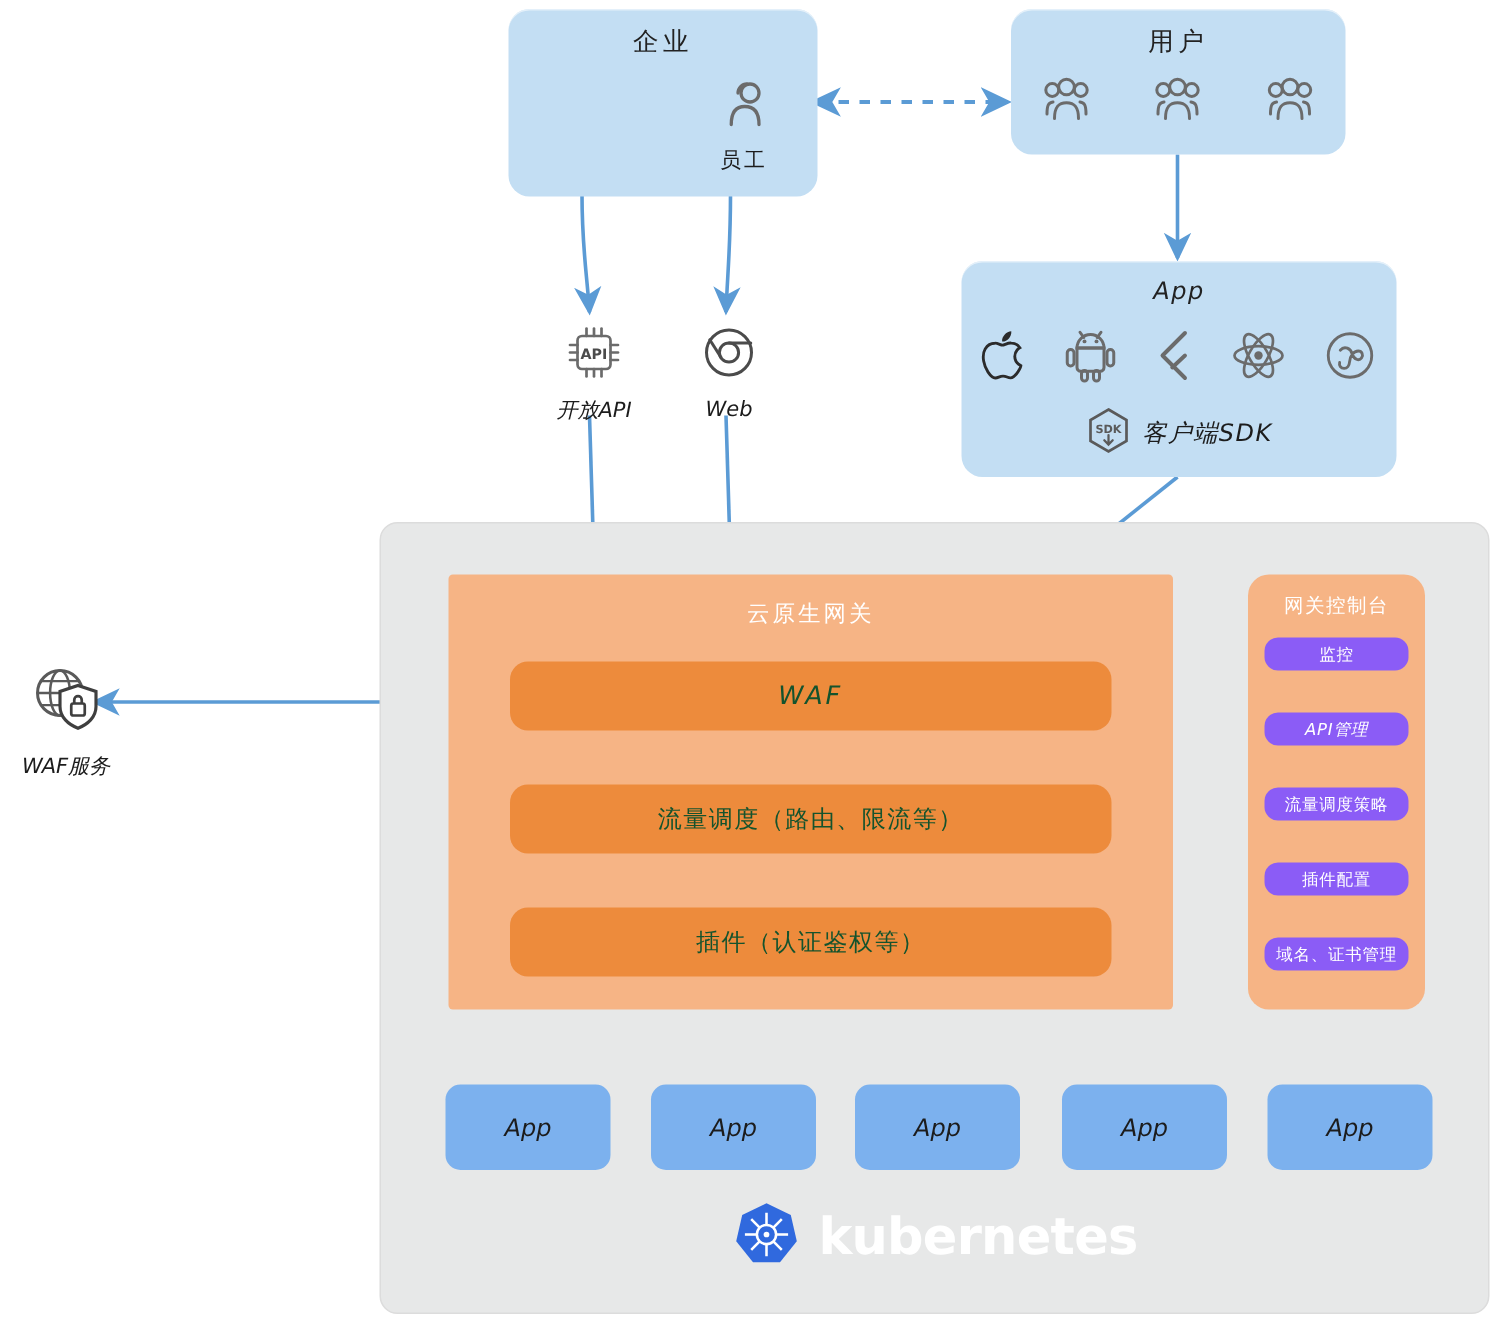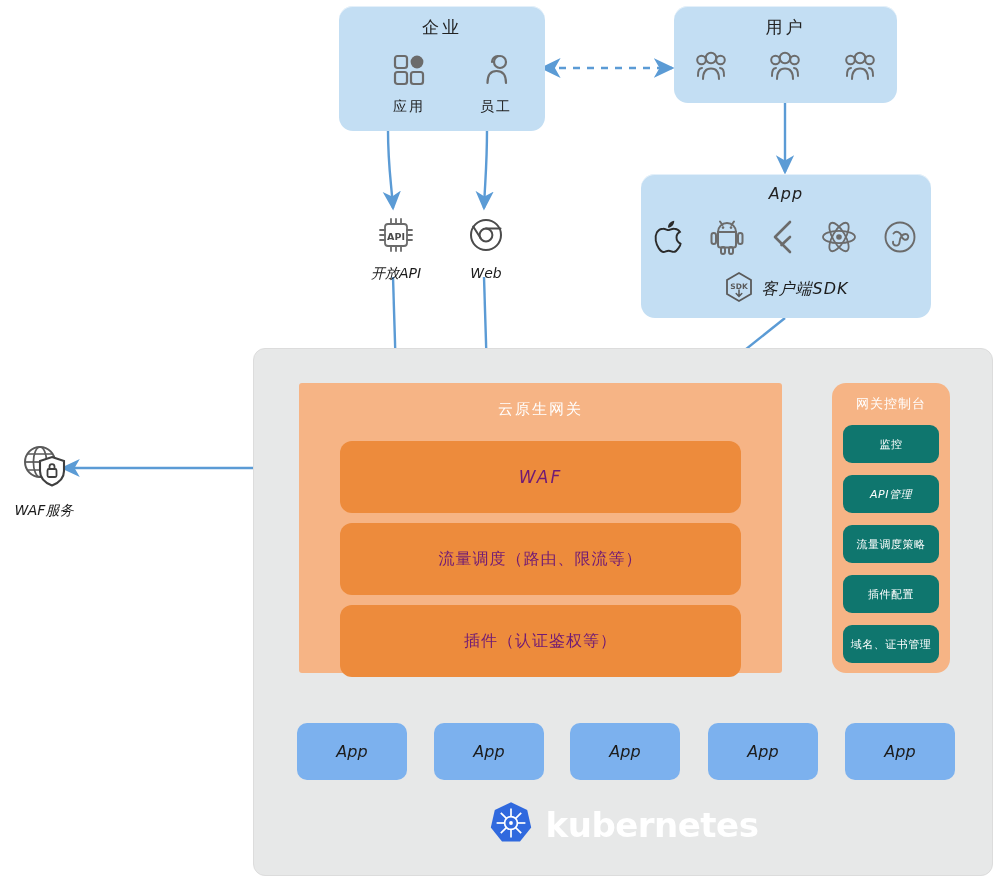--- a/index.html
+++ b/index.html
@@ -42,42 +42,42 @@
   
   #gateway{
     left:299px;top:383px;width:483px;height:290px;
     background:#F6B485;border-radius:3px;
   }
   #gateway > .gw-title{
     position:absolute;left:0;right:0;top:17px;text-align:center;
     font-size:15px;color:#ffffff;letter-spacing:2px;
   }
   .gwrow{
-    position:absolute;left:41px;width:401px;height:72px;
+    position:absolute;left:41px;width:401px;height:46px;
     background:#ED8B3C;border-radius:12px;
     display:flex;align-items:center;justify-content:center;
-    color:#701a75;font-size:16px;letter-spacing:1px;
+    color:#14532d;font-size:16px;letter-spacing:1px;
   }
   .gwrow.italic{font-style:italic;letter-spacing:2px;font-size:17px;}
   #gw-waf{top:58px;}
   #gw-traffic{top:140px;}
   #gw-plugin{top:222px;}
 
   
   #console{
     left:832px;top:383px;width:118px;height:290px;
     background:#F6B485;border-radius:14px;
   }
   #console > .cs-title{
     position:absolute;left:0;right:0;top:12px;text-align:center;
     font-size:13px;color:#ffffff;letter-spacing:1px;
   }
   .csrow{
-    position:absolute;left:11px;width:96px;height:38px;
-    background:#0f766e;border-radius:9px;
+    position:absolute;left:11px;width:96px;height:22px;
+    background:#8b5cf6;border-radius:9px;
     display:flex;align-items:center;justify-content:center;
     color:#ffffff;font-size:11px;letter-spacing:0.5px;
   }
   .csrow.italic{font-style:italic;}
   #cs-0{top:42px;}
   #cs-1{top:92px;}
   #cs-2{top:142px;}
   #cs-3{top:192px;}
   #cs-4{top:242px;}
 
@@ -156,31 +156,20 @@
   <path d="M605,676 L627,718" stroke="#5B9BD5" stroke-width="2.4" fill="none" marker-end="url(#ah-blue)"></path>
   <path d="M705,676 L765,718" stroke="#5B9BD5" stroke-width="2.4" fill="none" marker-end="url(#ah-blue)"></path>
   <path d="M785,676 L888,718" stroke="#5B9BD5" stroke-width="2.4" fill="none" marker-end="url(#ah-blue)"></path>
 
   <path d="M893,718 L893,678" stroke="#5B9BD5" stroke-width="2.4" fill="none" marker-end="url(#ah-blue)"></path>
 </svg>
 
 <div class="node bluebox" id="box-enterprise" style="left:339px;top:6px;width:206px;height:125px;">
   <div class="title cjk-title">企业</div>
 
-  <div class="cell" style="left:35px;top:46px;width:70px;">
-    <span>
-      <svg width="36" height="36" viewBox="0 0 36 36">
-        <rect x="4" y="4" width="12" height="12" rx="2.5" fill="none" stroke="#6b6b6b" stroke-width="2.2"></rect>
-        <circle cx="26" cy="10" r="6.4" fill="#6b6b6b"></circle>
-        <rect x="4" y="20" width="12" height="12" rx="2.5" fill="none" stroke="#6b6b6b" stroke-width="2.2"></rect>
-        <rect x="20" y="20" width="12" height="12" rx="2.5" fill="none" stroke="#6b6b6b" stroke-width="2.2"></rect>
-      </svg>
-    </span>
-    <span class="cap">应用</span>
-  </div>
 
   <div class="cell" style="left:122px;top:46px;width:70px;">
     <span>
       <svg width="38" height="36" viewBox="0 0 38 36">
         <circle cx="23" cy="10" r="6" fill="none" stroke="#6b6b6b" stroke-width="2.2"></circle>
         <path d="M29 31 C29 22 25 19 19.5 19 C14 19 10.5 22.5 10.5 31" fill="none" stroke="#6b6b6b" stroke-width="2.2" stroke-linecap="round"></path>
         <path d="M15 10 a6 6 0 0 1 6 -6" fill="none" stroke="#6b6b6b" stroke-width="2.2" stroke-linecap="round"></path>
       </svg>
     </span>
     <span class="cap">员工</span>

